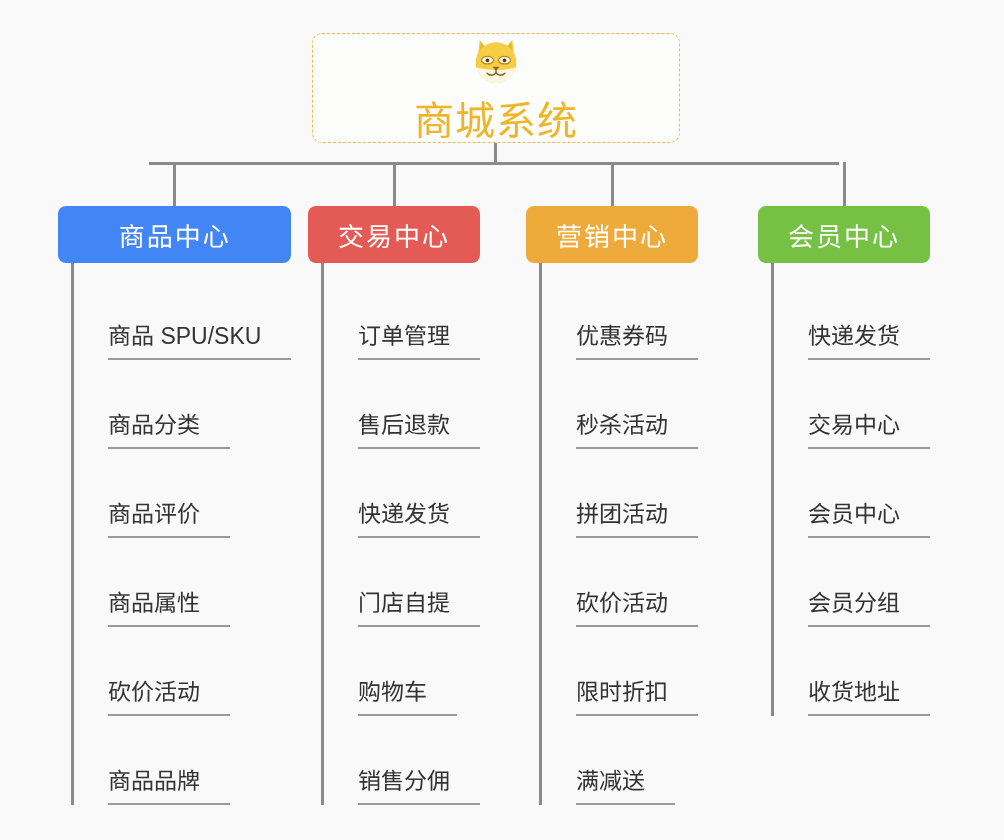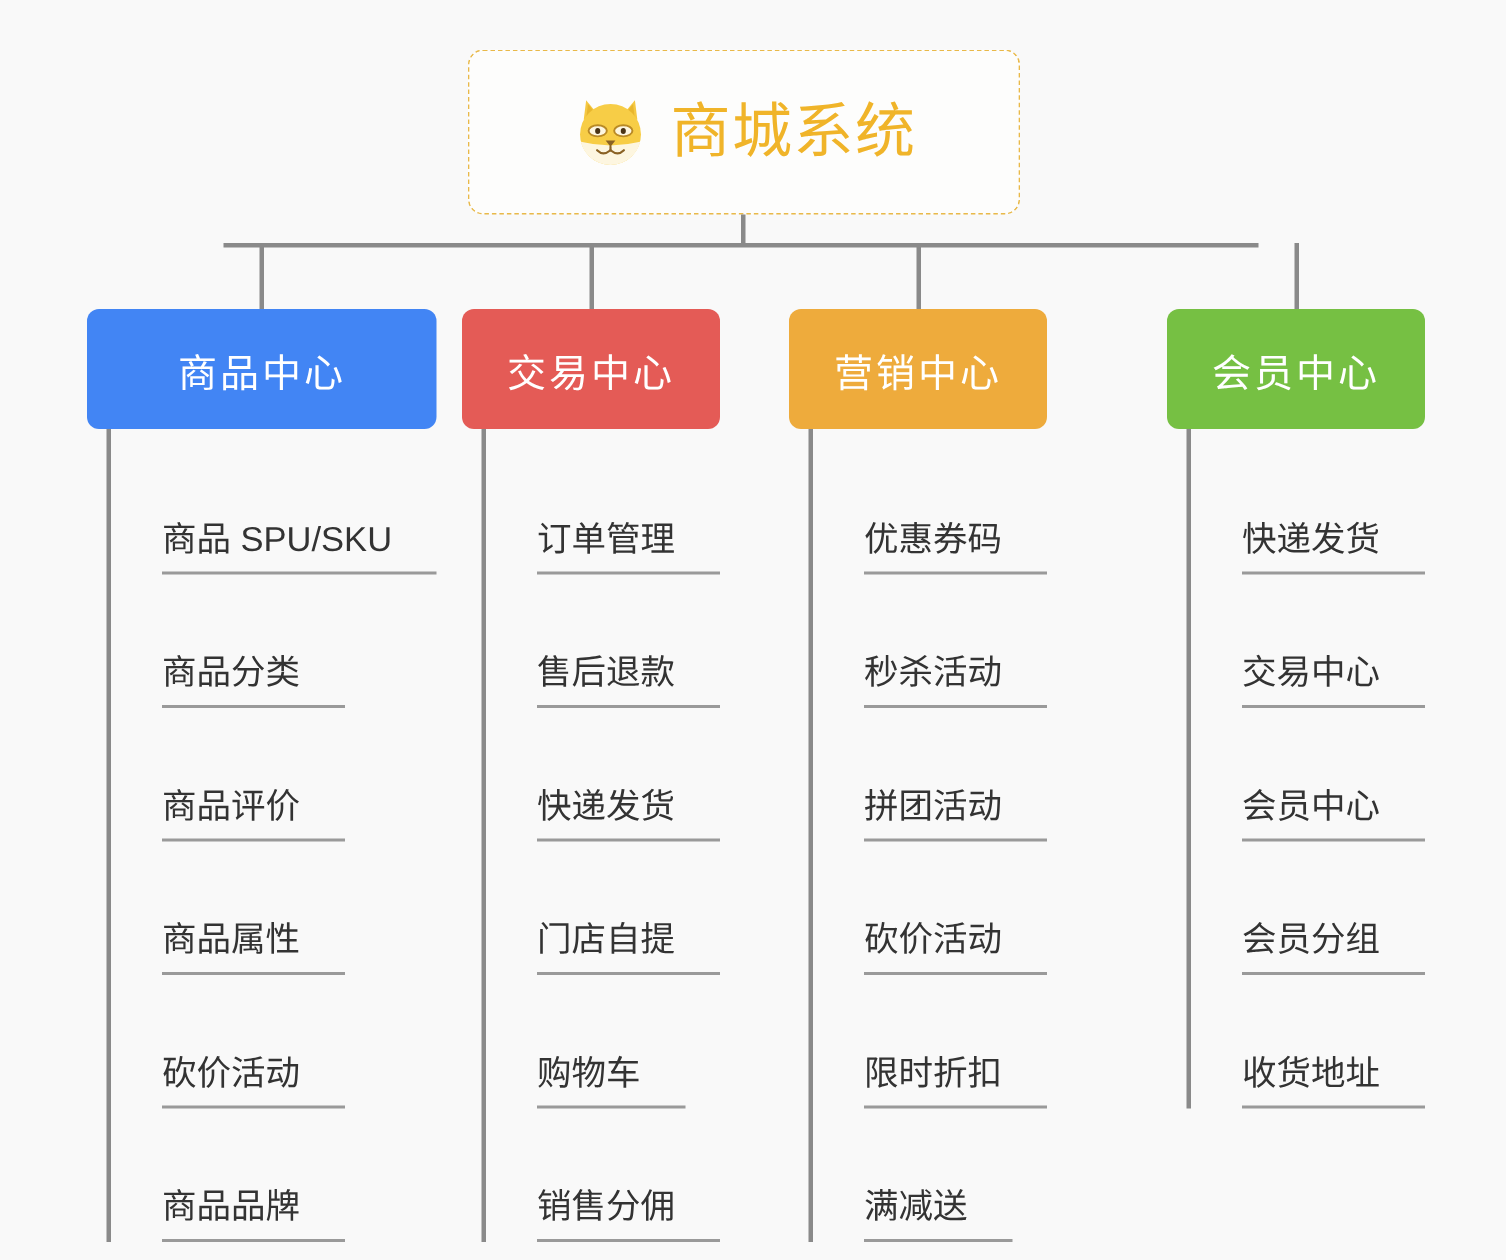--- a/index.html
+++ b/index.html
@@ -65,34 +65,34 @@
   #bus { left: 149px; top: 162px; width: 690px; }
 
   
   .column {
     position: absolute;
     top: 206px;
   }
   .col-1 { left: 58px;  }
   .col-2 { left: 308px; }
   .col-3 { left: 526px; }
-  .col-4 { left: 778px; }
+  .col-4 { left: 758px; }
 
   
   .drop {
     position: absolute;
     top: -44px;
     width: 3px;
     height: 44px;
     background: #8a8a8a;
   }
 
   .cat-header {
     position: relative;
-    height: 80px;
+    height: 57px;
     border-radius: 8px;
     display: flex;
     align-items: center;
     justify-content: center;
     color: #ffffff;
     font-size: 26px;
     letter-spacing: 2px;
     white-space: nowrap;
     padding: 0 22px;
   }
@@ -120,21 +120,21 @@
     line-height: 1.2;
     color: #333333;
     white-space: nowrap;
   }
 </style>
 </head>
 <body>
 
 <div id="canvas" style="background: rgb(249, 249, 249);">
 
-  <div class="root-node" style="border-color: rgb(233, 185, 73);">
+  <div class="root-node" style="border-color: rgb(233, 185, 73); flex-direction: column;">
     <svg class="root-emoji" viewBox="0 0 64 64" aria-hidden="true">
       <path d="M12 6 L10 22 L22 18 Z" fill="#f5c842"></path>
       <path d="M52 6 L54 22 L42 18 Z" fill="#f5c842"></path>
       <path d="M13.5 9 L12.2 20 L20 17 Z" fill="#e8b62e"></path>
       <path d="M50.5 9 L51.8 20 L44 17 Z" fill="#e8b62e"></path>
       <circle cx="32" cy="34" r="25" fill="#f7cd46"></circle>
       <path d="M32 59 A25 25 0 0 1 7.6 40 Q32 46 56.4 40 A25 25 0 0 1 32 59 Z" fill="#fdf6e0"></path>
       <ellipse cx="21.5" cy="31" rx="7.5" ry="4.6" fill="#fdf6e0"></ellipse>
       <ellipse cx="42.5" cy="31" rx="7.5" ry="4.6" fill="#fdf6e0"></ellipse>
       <ellipse cx="21.5" cy="31" rx="7.5" ry="4.6" fill="none" stroke="#b98a26" stroke-width="1.6"></ellipse>

